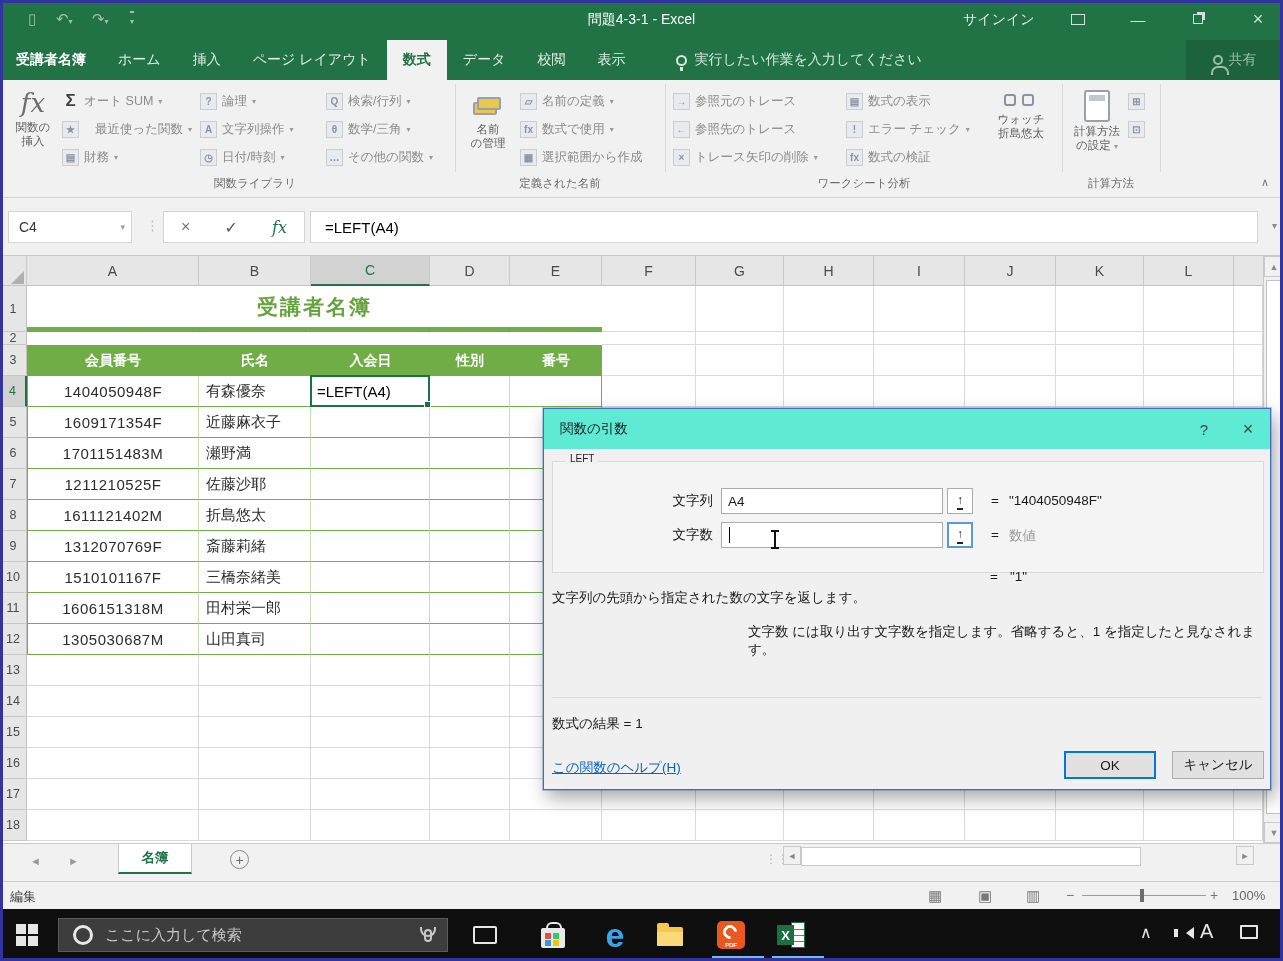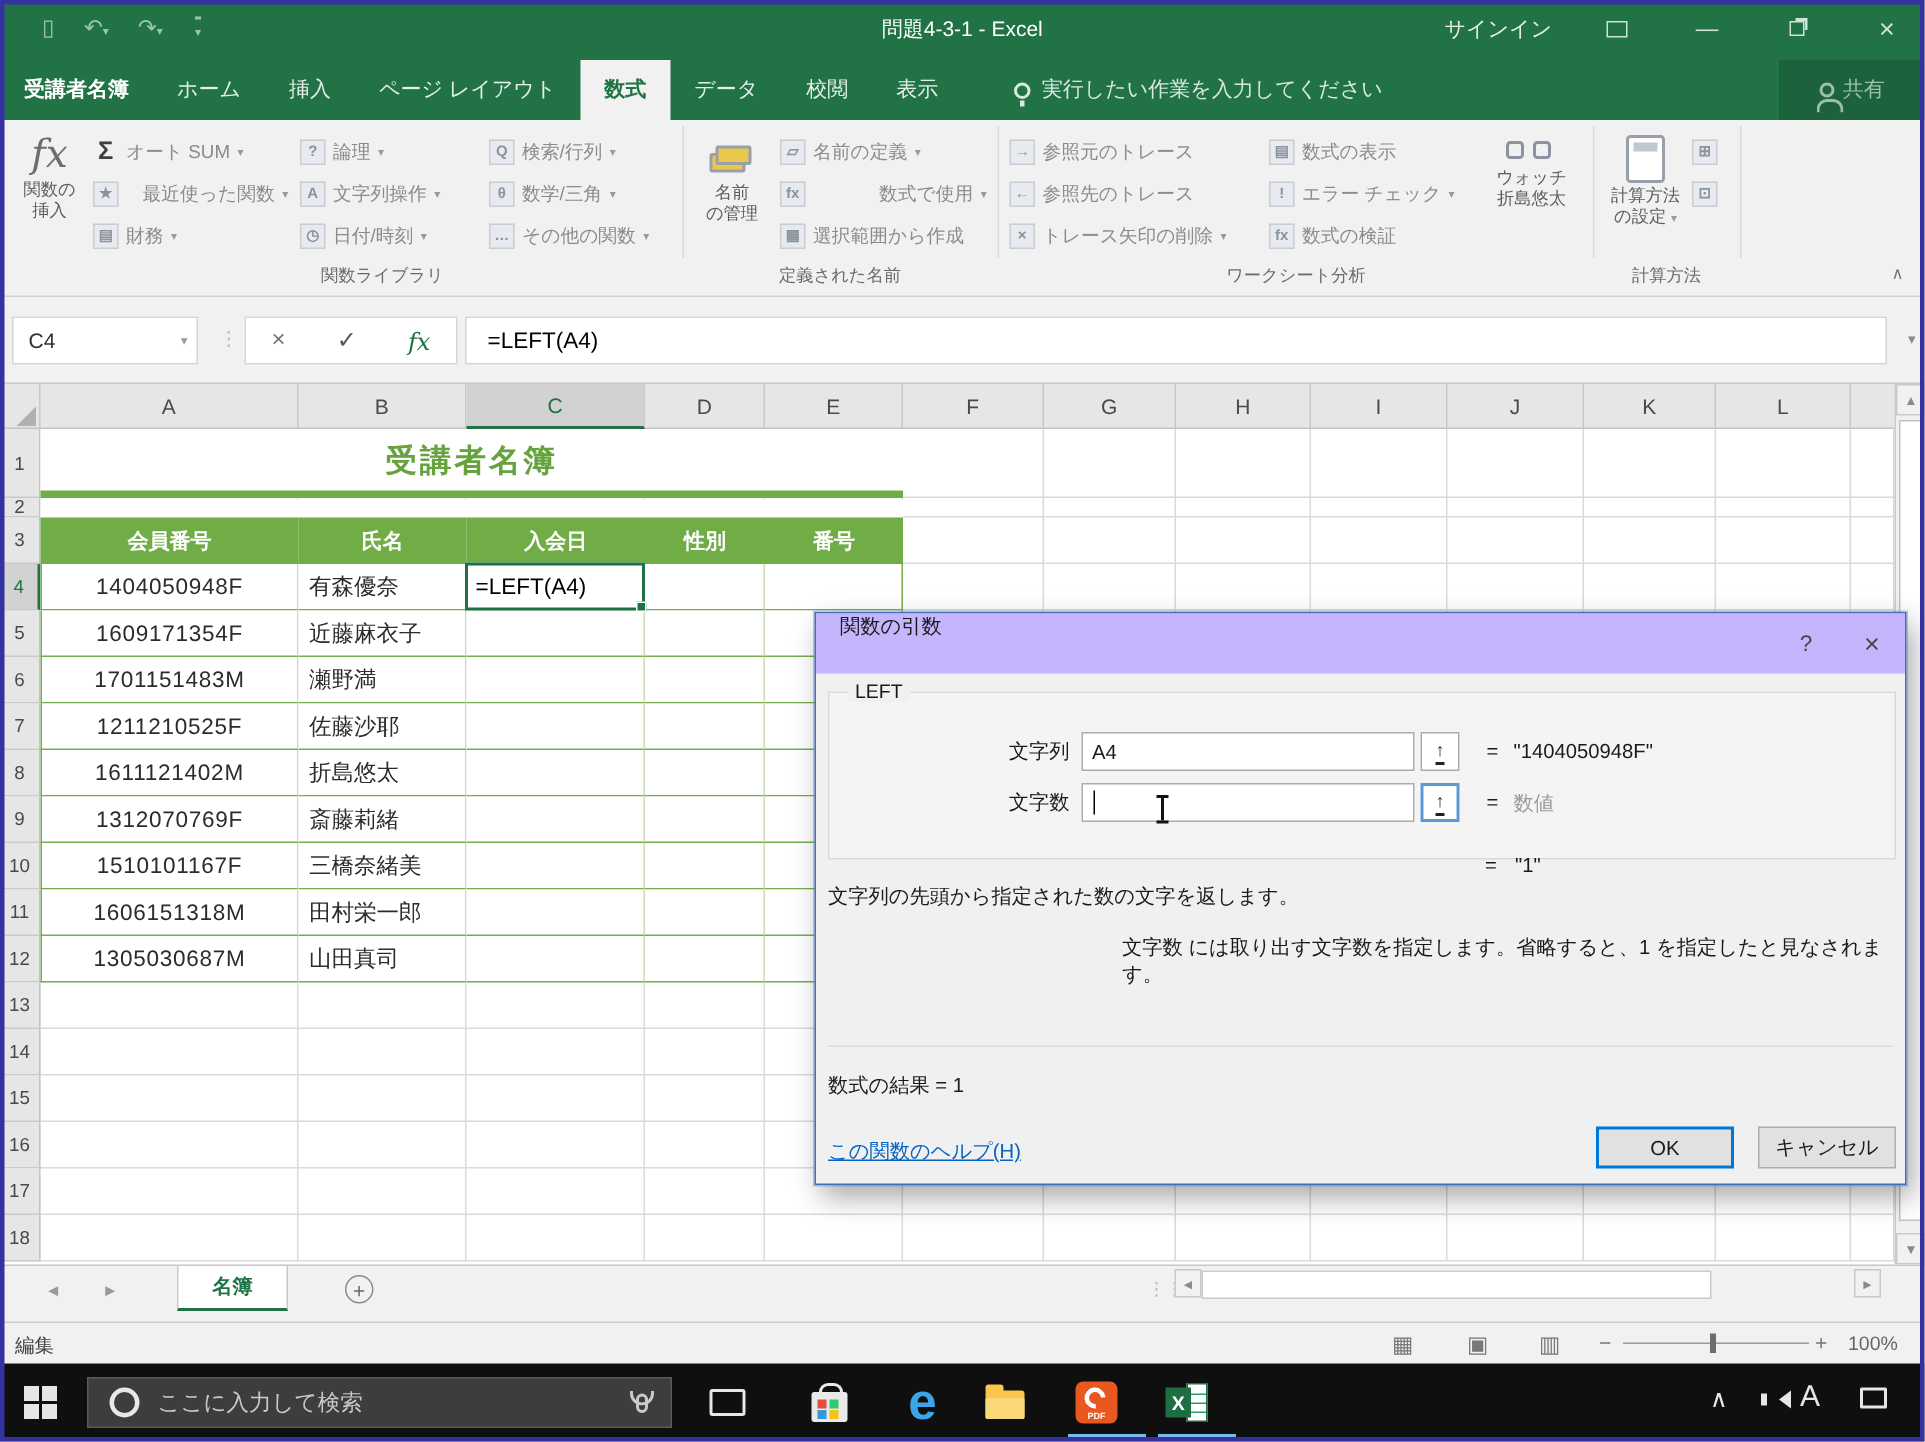--- a/index.html
+++ b/index.html
@@ -68,25 +68,25 @@
 .tdcell.cid{justify-content:center;letter-spacing:.5px}
 .tdcell.cname{padding-left:7px}
 #active-cell{position:absolute;border:2px solid #1e7145;background:#fff;font-size:15px;color:#000;display:flex;align-items:center;padding-left:5px}
 #active-cell:after{content:"";position:absolute;right:-3px;bottom:-3px;width:5px;height:5px;background:#1e7145;border:1px solid #fff}
 
 #vscroll{position:absolute;left:1263px;top:256px;width:20px;height:587px;background:#f1f1f1;border-left:1px solid #c9c9c9}
 .sbtn{position:absolute;background:#f1f1f1;border:1px solid #c9c9c9;color:#8a8a8a;font-size:9px;display:flex;align-items:center;justify-content:center}
 #vthumb{position:absolute;left:2px;top:24px;width:15px;height:534px;background:#fff;border:1px solid #c1c1c1}
 
 #dialog{position:absolute;left:543px;top:408px;width:728px;height:382px;background:#f0f0f0;border:1px solid #3f6fb8;box-shadow:0 0 0 1px rgba(63,111,184,.35),4px 8px 18px rgba(0,0,0,.35);font-size:13px;color:#1a1a1a}
-#dlg-title{position:absolute;left:0;top:0;right:0;height:40px;background:#c4b5fd;display:flex;align-items:flex-start}
+#dlg-title{position:absolute;left:0;top:0;right:0;height:40px;background:#5eead4;display:flex;align-items:center}
 #dlg-title .t{margin-left:16px;font-size:13.5px}
 .dlg-cap{position:absolute;top:0;width:44px;height:40px;display:flex;align-items:center;justify-content:center;color:#444;font-size:15px}
 #groupbox{position:absolute;left:8px;top:52px;width:712px;height:112px;border:1px solid #d9d9d9;background:#f4f4f4}
-#gb-label{position:absolute;left:12px;top:-9px;background:#f0f0f0;padding:0 5px;font-size:13px}
+#gb-label{position:absolute;left:12px;top:-9px;background:#f0f0f0;padding:0 5px;font-size:10px}
 .arglabel{position:absolute;width:160px;text-align:right;font-size:13.5px}
 .arginput{position:absolute;width:222px;height:26px;background:#fff;border:1px solid #ababab;font-size:13.5px;display:flex;align-items:center;padding-left:6px}
 .collapse-btn{position:absolute;width:26px;height:26px;background:#fff;border:1px solid #ababab;display:flex;align-items:center;justify-content:center;font-size:12px;color:#222}
 .collapse-btn.focus{border:2px solid #5b9bd5}
 .collapse-btn i{border-bottom:2px solid #222;padding-bottom:1px;font-style:normal}
 .eqv{position:absolute;font-size:13.5px}
 .muted{color:#9a9a9a}
 #caret{position:absolute;width:1px;height:16px;background:#000}
 #dlg-sep{position:absolute;left:8px;right:8px;height:1px;background:#dcdcdc}
 #help-link{position:absolute;color:#0563c1;text-decoration:underline;font-size:13.5px}
@@ -250,21 +250,21 @@
       <span>の管理</span>
     </div>
     <div class="rcol" id="names-col" style="left:520px">
         <div class="smallbtn">
           <div class="sico">▱</div>
           <div style="display: inline;">名前の定義</div>
           <div class="darrow" style="display: inline;">▾</div>
         </div>
         <div class="smallbtn">
           <div class="sico">fx</div>
-          <div style="display: inline; margin-left: 44px;">数式で使用</div>
+          <div style="display: inline;">数式で使用</div>
           <div class="darrow" style="display: inline;">▾</div>
         </div>
         <div class="smallbtn">
           <div class="sico">▦</div>
           <div style="display: inline;">選択範囲から作成</div>
         </div>
       </div>
     <div class="gdiv" style="left:665px"></div>
     <div class="rcol" id="audit-col-0" style="left:673px">
         <div class="smallbtn">

